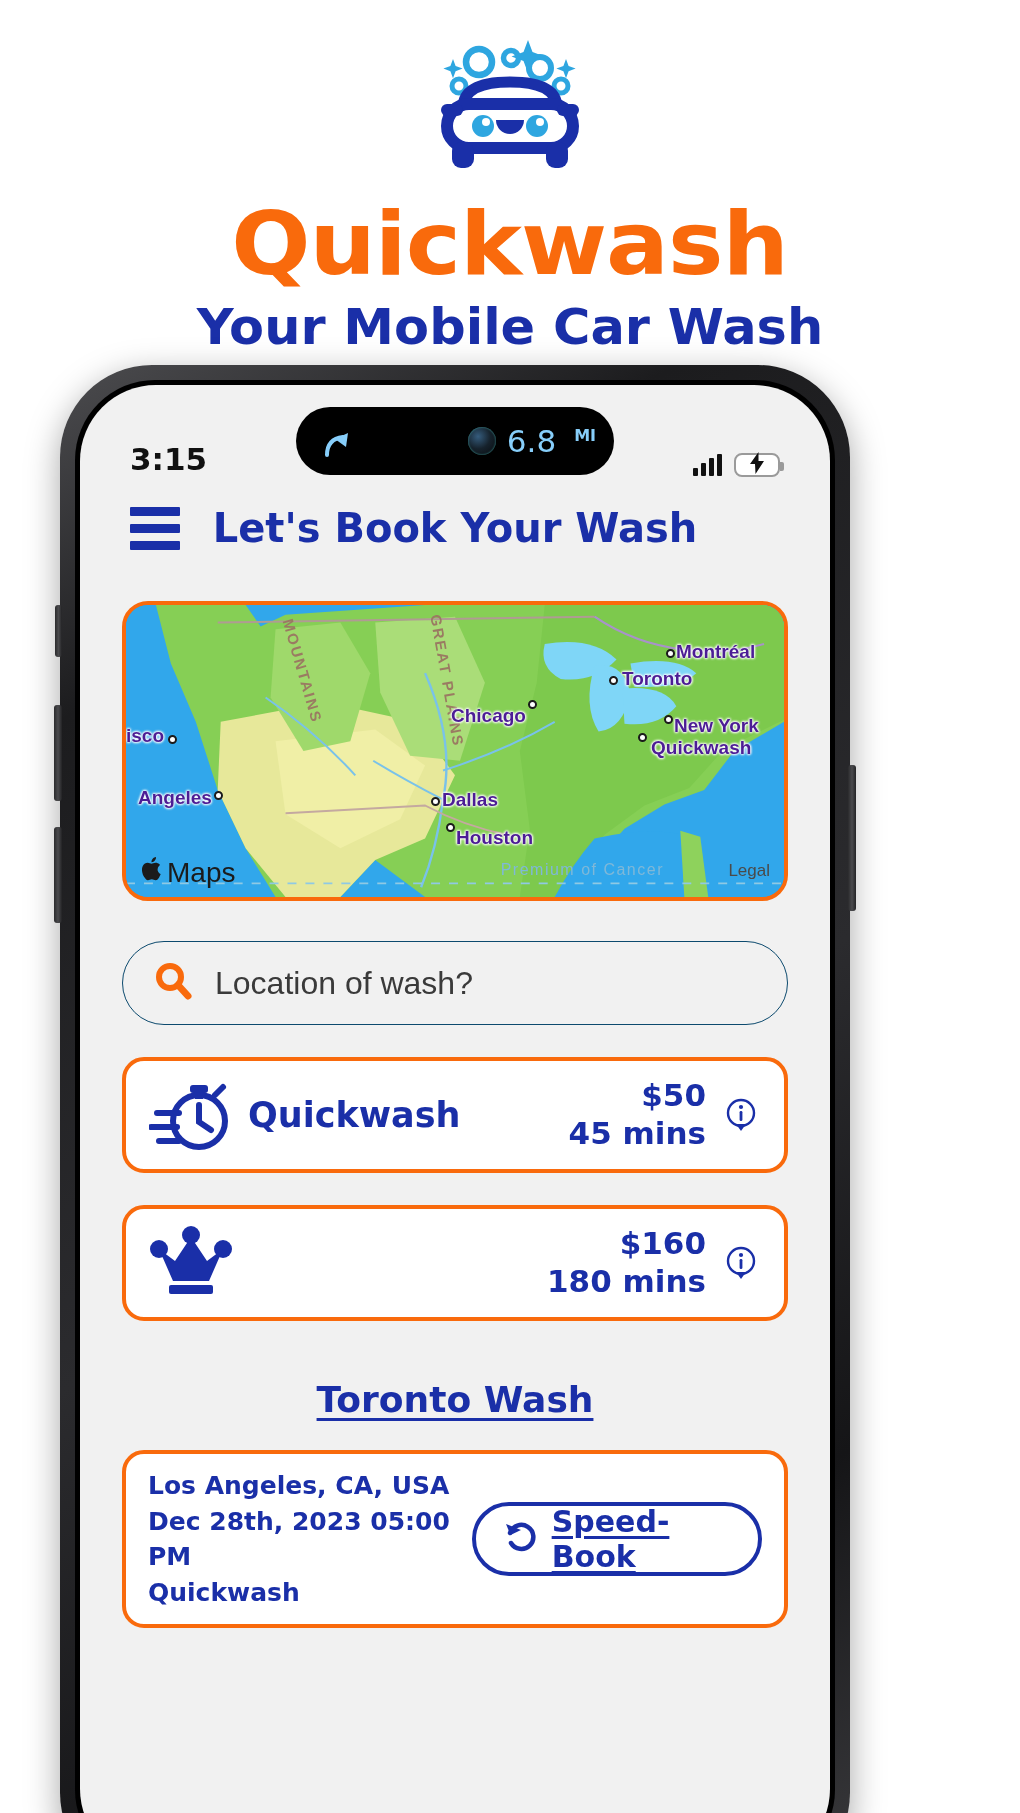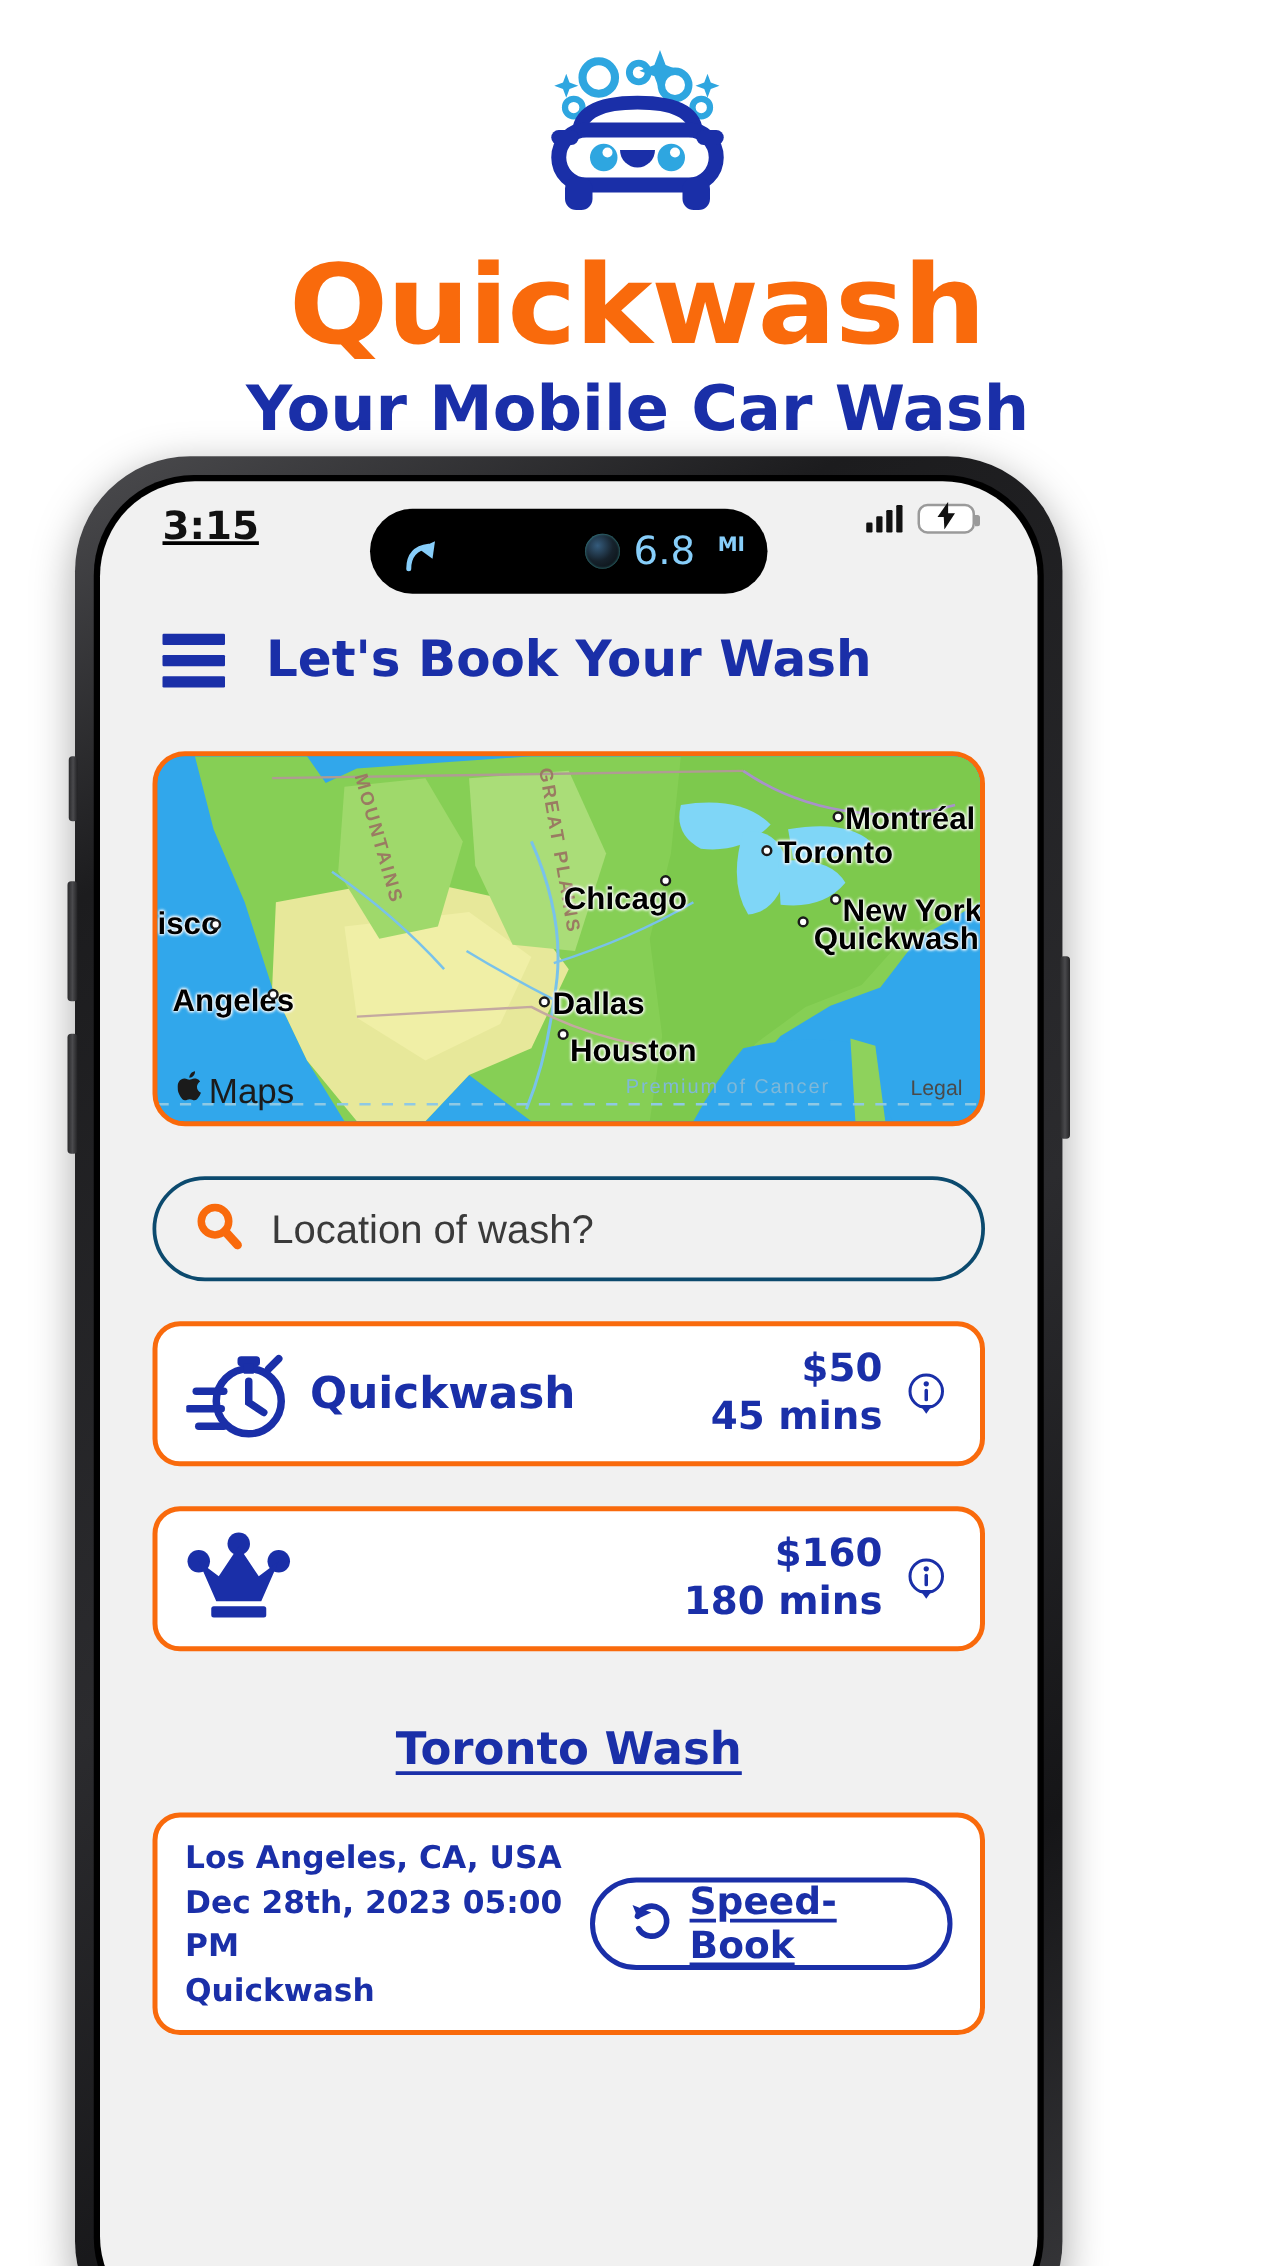--- a/index.html
+++ b/index.html
@@ -67,24 +67,23 @@
     border-radius: 3px;
   }
   .btn-silent { left: -5px; top: 240px; width: 7px; height: 52px; }
   .btn-volup  { left: -6px; top: 340px; width: 8px; height: 96px; }
   .btn-voldn  { left: -6px; top: 462px; width: 8px; height: 96px; }
   .btn-power  { right: -6px; top: 400px; width: 8px; height: 146px; }
 
   
   .statusbar {
     height: 92px;
-    display: flex; align-items: flex-start;
+    display: flex; align-items: flex-end;
     padding: 18px 50px 0 50px;
     position: relative;
-    text-decoration: underline;
   }
   .clock {
     font-family: "DejaVu Sans", sans-serif;
     font-weight: 700; font-size: 31px; color: #111;
     width: 140px;
   }
   .island {
     position: absolute; left: 50%; top: 22px; transform: translateX(-50%);
     width: 318px; height: 68px;
     background: #000; border-radius: 40px;
@@ -138,21 +137,21 @@
     border: 4px solid #F96A0C;
     border-radius: 26px;
     overflow: hidden;
     position: relative;
     background: #2FA2E8;
   }
   .map-svg { position: absolute; inset: 0; width: 100%; height: 100%; }
   .map-label {
     position: absolute;
     font-family: "Liberation Sans", sans-serif;
-    font-weight: 700; font-size: 25px; color: #000000;
+    font-weight: 700; font-size: 19px; color: #4c1d95;
     text-shadow: 0 0 3px #fff, 0 0 3px #fff, 0 0 3px #fff, 0 0 2px #fff;
     white-space: nowrap;
   }
   .map-dot {
     position: absolute; width: 9px; height: 9px; border-radius: 50%;
     background: #fff; border: 2.5px solid #1b1b1b;
   }
   .region-label {
     position: absolute;
     font-family: "Liberation Sans", sans-serif;
@@ -174,21 +173,21 @@
   .tropic {
     position: absolute; right: 120px; bottom: 18px;
     font-family: "Liberation Sans", sans-serif;
     font-size: 16px; color: #7fb8d8; letter-spacing: 1.5px;
   }
 
   
   .search-box {
     margin: 40px 42px 0 42px;
     height: 84px;
-    border: 3px solid #0c4a6e;
+    border: 1px solid #0c4a6e;
     border-radius: 44px;
     background: #f1f1f1;
     display: flex; align-items: center;
     padding: 0 30px;
     gap: 22px;
   }
   .search-placeholder {
     font-family: "Liberation Sans", sans-serif;
     font-size: 32px; color: #3a3a3a;
   }

